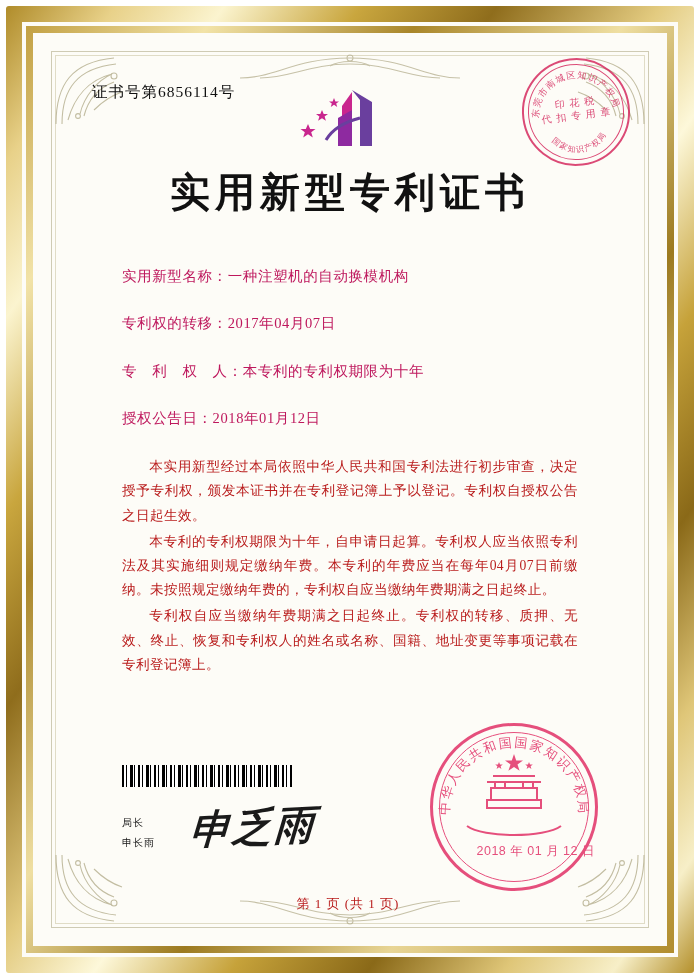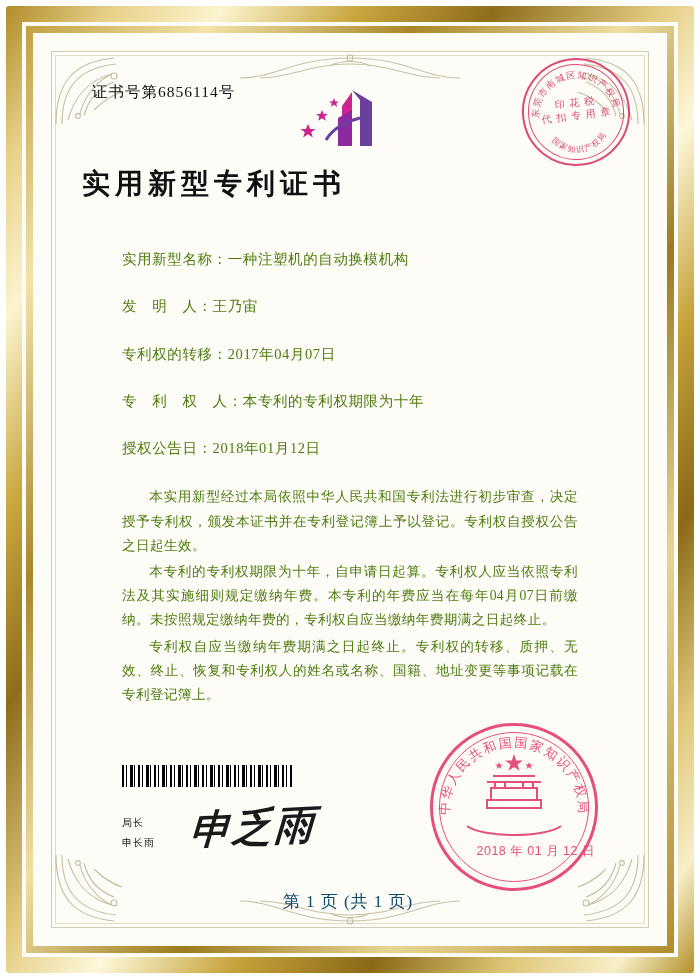--- a/index.html
+++ b/index.html
@@ -157,52 +157,53 @@
     text-align: center;
     font-size: 10px;
     line-height: 13px;
     letter-spacing: 1px;
     font-family: "Liberation Sans", sans-serif;
     color: #d4245a;
   }
 
   .title {
     margin-top: 62px;
-    font-size: 28px;
+    text-align: center;
+    font-size: 40px;
     font-weight: bold;
     letter-spacing: 5px;
     color: #111;
     font-family: "Liberation Serif", serif;
   }
 
   .fields {
     margin-top: 46px;
     margin-left: 40px;
     margin-right: 40px;
   }
   .field {
     font-size: 14.5px;
-    color: #4d7c0f;
+    color: #be185d;
     line-height: 1.4;
     margin-bottom: 27px;
     letter-spacing: .6px;
     font-family: Liberation Serif, serif;
   }
   .field .lbl {
     display: inline;
   }
   .field .val {
     display: inline;
   }
 
   .body-text {
     margin: 16px 40px 0 40px;
     font-size: 13.6px;
     line-height: 1.78;
-    color: #4d7c0f;
+    color: #b91c1c;
     text-align: justify;
     letter-spacing: .4px;
   }
   .body-text p {
     margin: 0 0 2px 0;
     text-indent: 2em;
   }
 
   
   .barcode {
@@ -273,22 +274,22 @@
     font-family: "Liberation Sans", sans-serif;
     letter-spacing: .5px;
   }
 
   .page-footer {
     position: absolute;
     left: 0;
     right: 4px;
     bottom: 26px;
     text-align: center;
-    font-size: 17px;
-    color: #0c4a6e;
+    font-size: 13px;
+    color: #b91c1c;
     letter-spacing: 1px;
   }
 </style>
 </head>
 <body>
 
 <div class="certificate">
 
   <div class="gold-border-outer"></div>
   <div class="gold-border-inner"></div>
@@ -393,23 +394,20 @@
           <div>印 花 税</div>
           <div>代 扣 专 用 章</div>
         </div>
       </div>
 
       <div class="title">实用新型专利证书</div>
 
       <div class="fields">
         <div class="field">
           <span class="lbl">实用新型名称：</span><span class="val">一种注塑机的自动换模机构</span>
-        </div>
-        <div class="field">
-          <span class="lbl">发　明　人：</span><span class="val">王乃宙</span>
         </div>
         <div class="field">
           <span class="lbl">专利权的转移：</span><span class="val">2017年04月07日</span>
         </div>
         <div class="field">
           <span class="lbl">专　利　权　人：</span><span class="val">本专利的专利权期限为十年</span>
         </div>
         <div class="field">
           <span class="lbl">授权公告日：</span><span class="val">2018年01月12日</span>
         </div>

